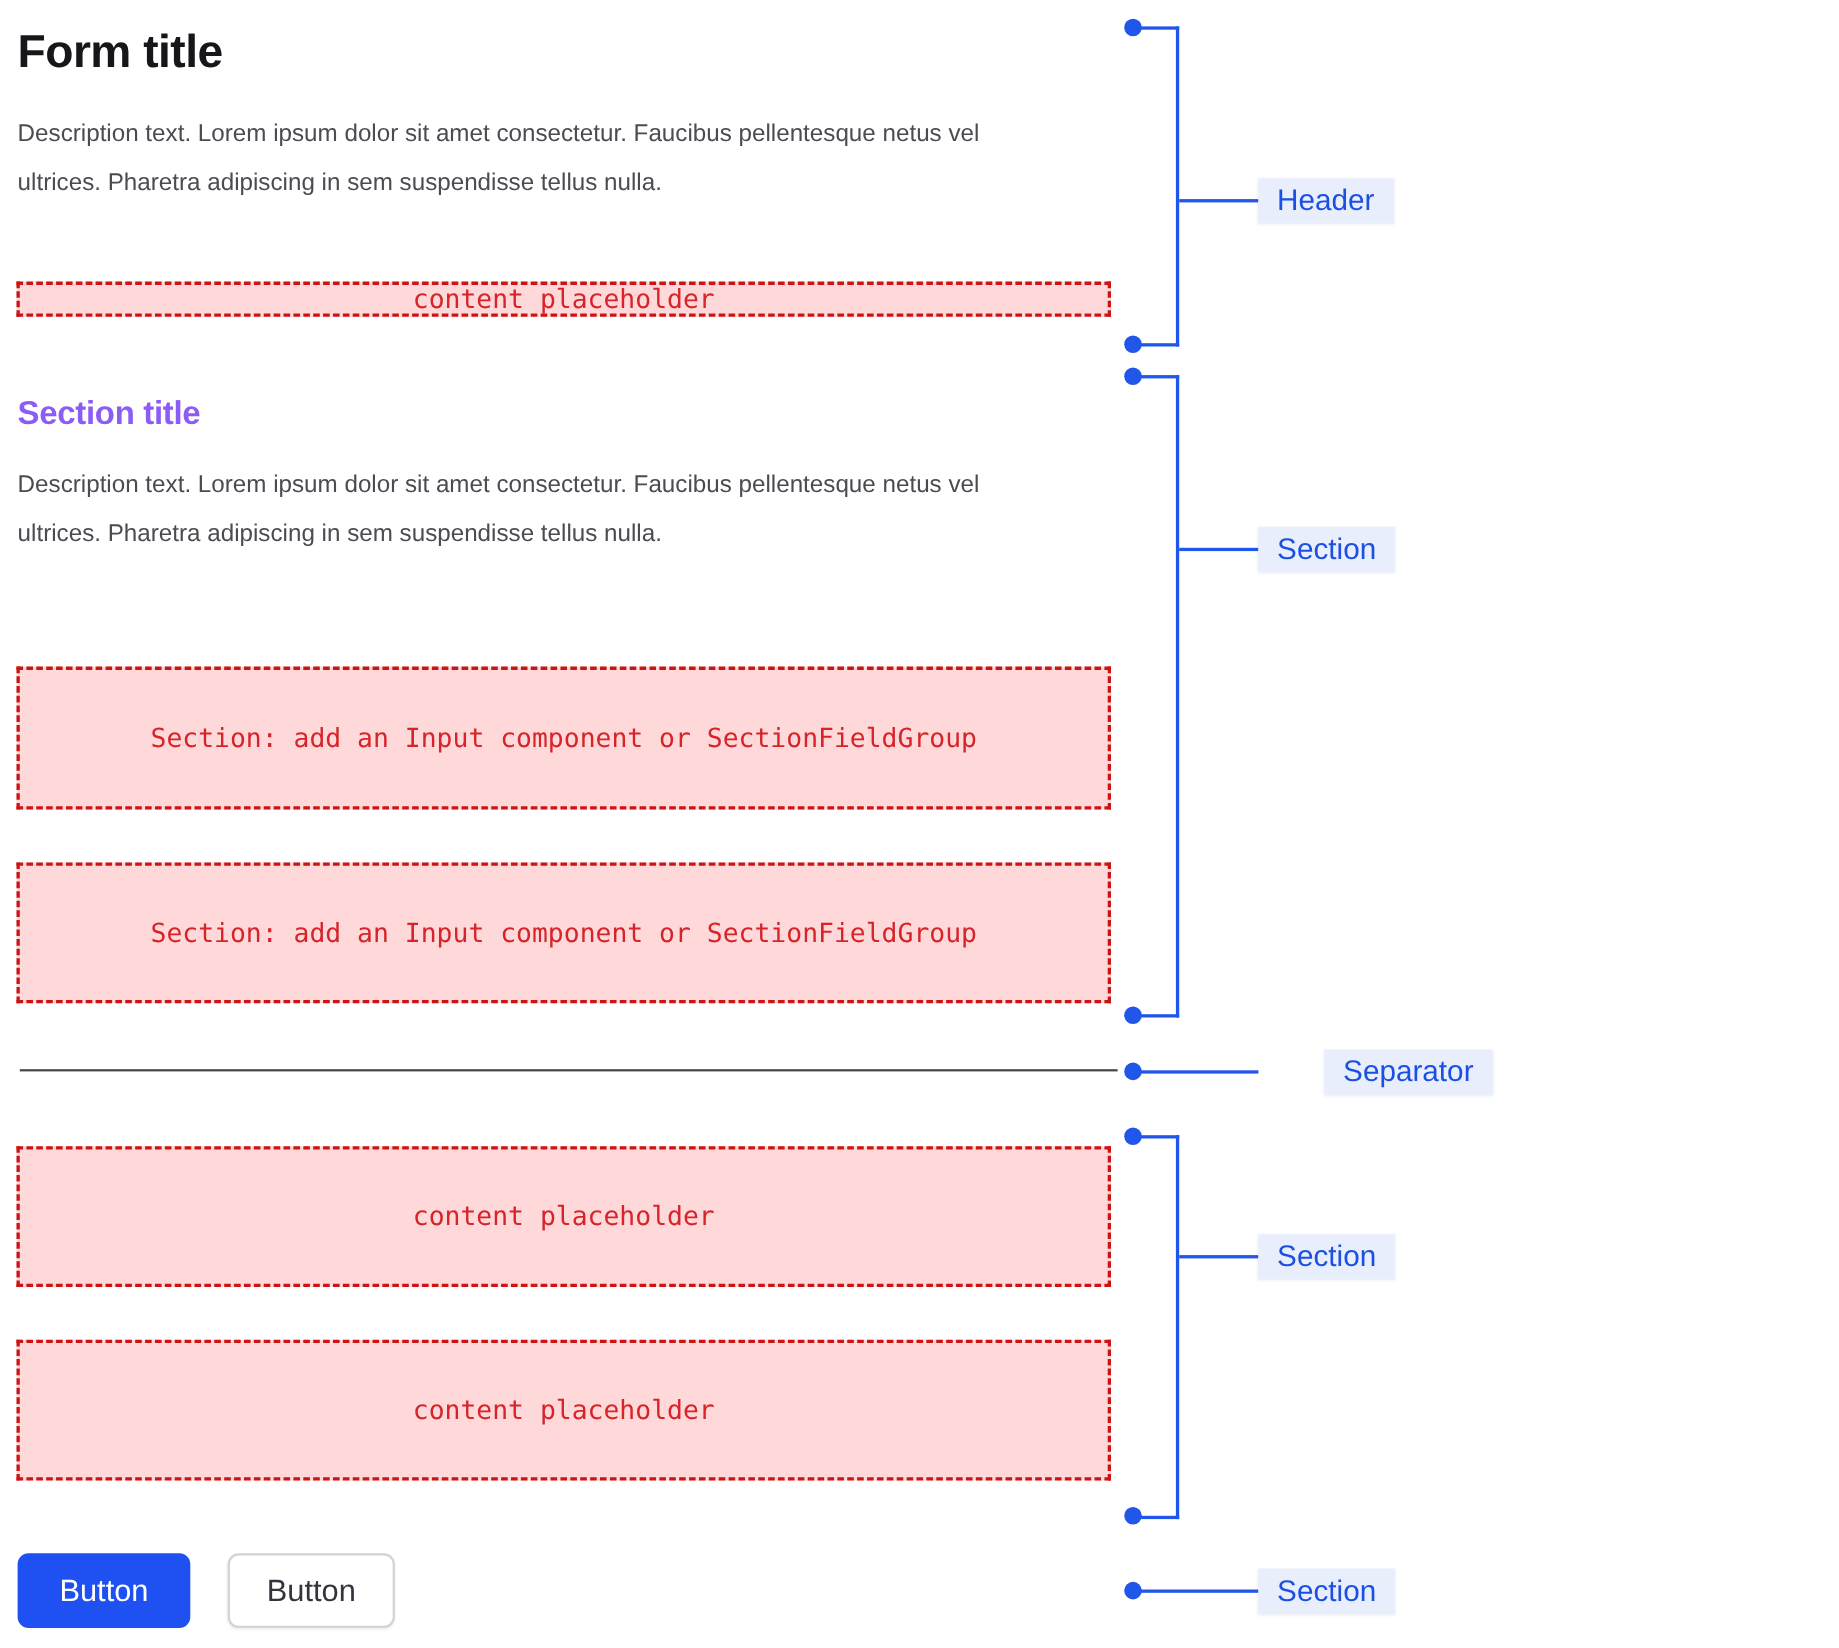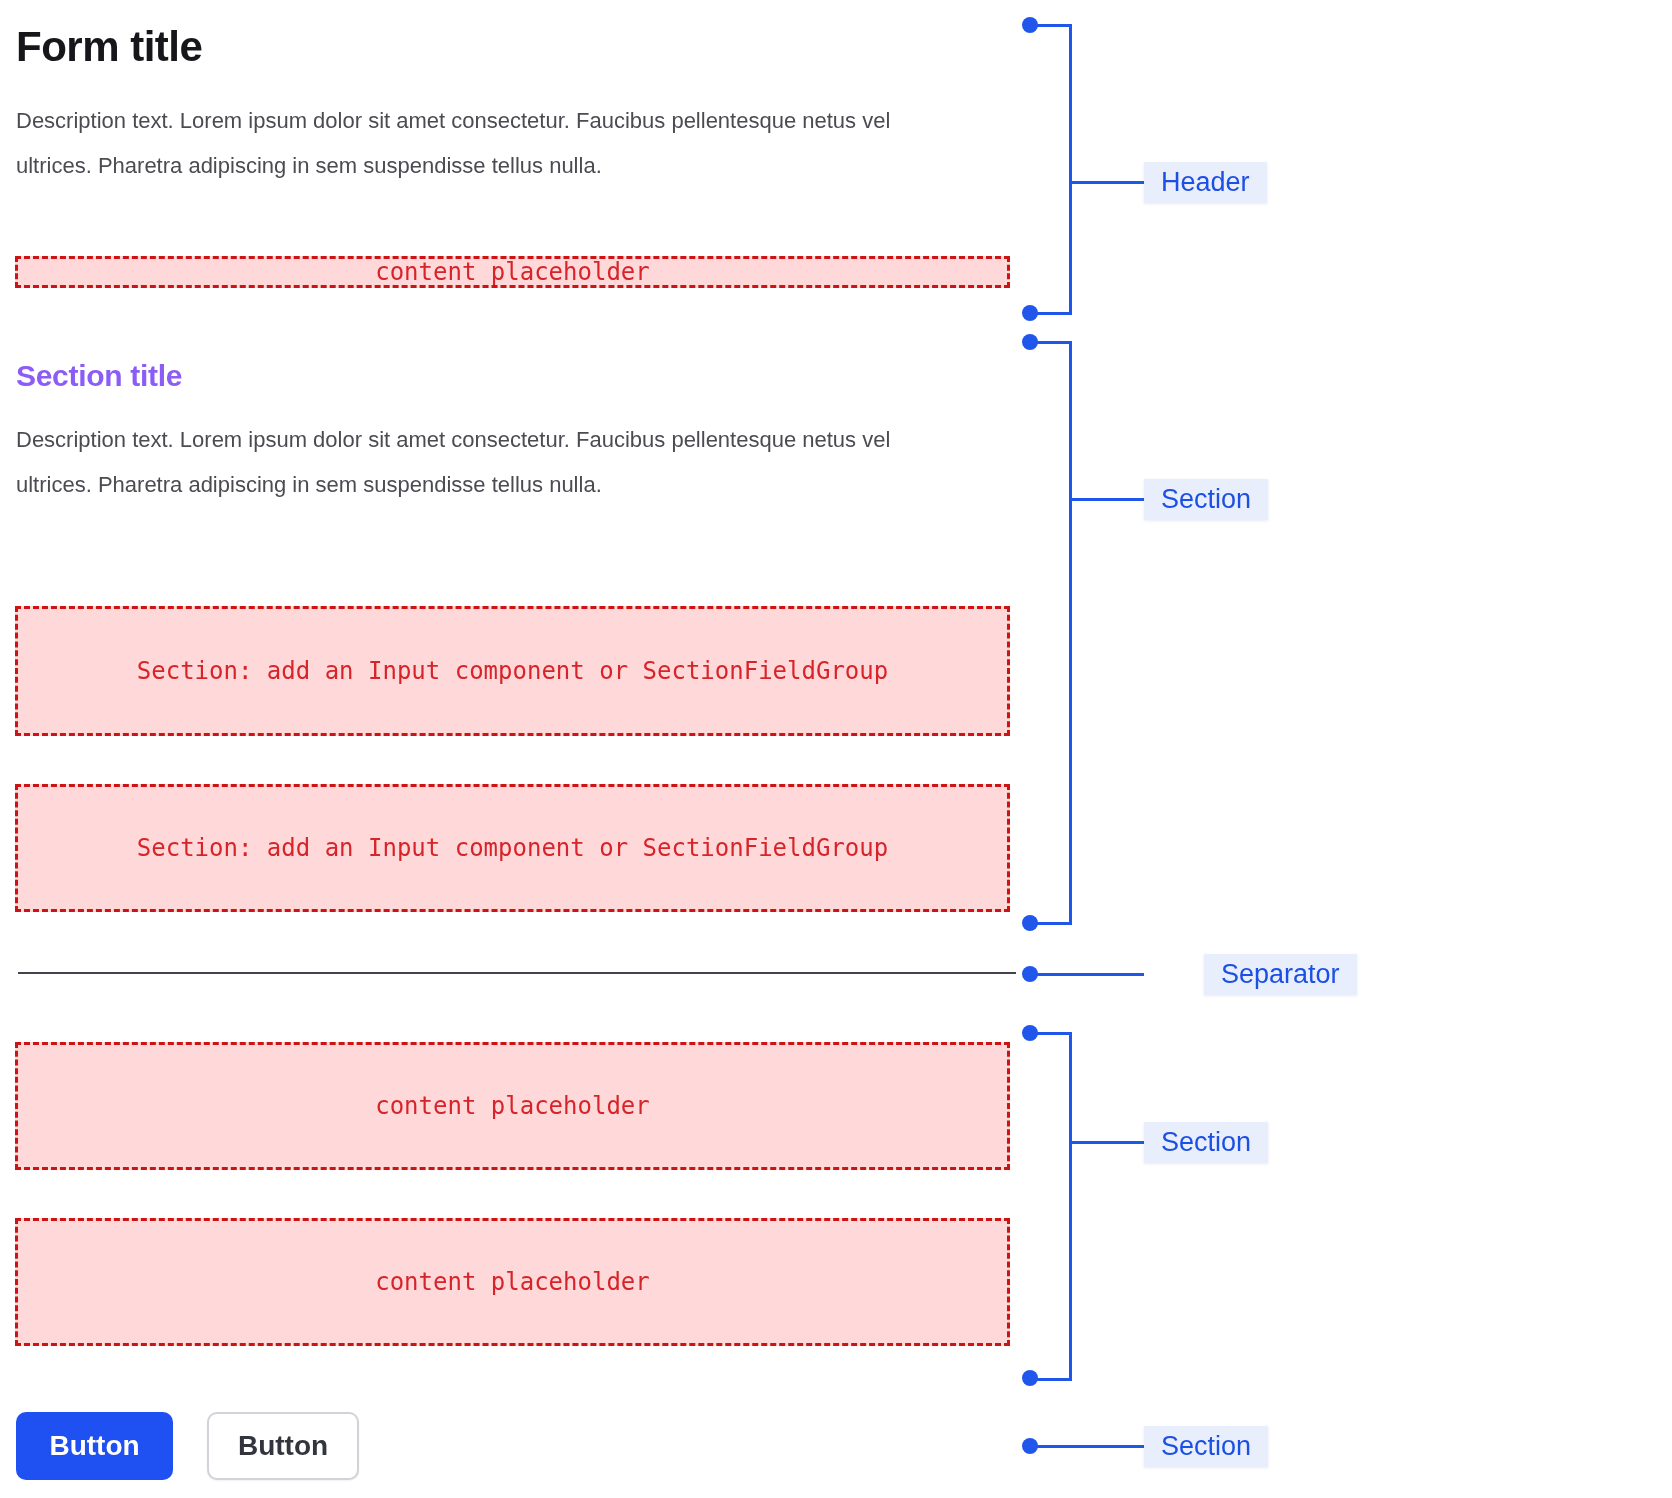--- a/index.html
+++ b/index.html
@@ -29,21 +29,21 @@
     display:flex;align-items:center;justify-content:center;
     font-family:"DejaVu Sans Mono", monospace;
     font-size:24px;color:#d6242a;box-sizing:border-box;
   }
   .separator-line{
     left:18px;top:972px;width:998px;height:2px;background:#44444b;
   }
   .btn{
     top:1412px;height:68px;border-radius:10px;box-sizing:border-box;
     display:flex;align-items:center;justify-content:center;
-    font-size:28px;font-weight:700;cursor:pointer;
+    font-size:28px;font-weight:400;cursor:pointer;
   }
   .btn-primary{
     left:16px;width:157px;background:#1e50f2;color:#ffffff;border:none;
   }
   .btn-secondary{
     left:207px;width:152px;background:#ffffff;color:#32353d;
     border:2px solid #d2d2d8;box-shadow:0 1px 2px rgba(0,0,0,0.06);
   }
   
   .dot{

